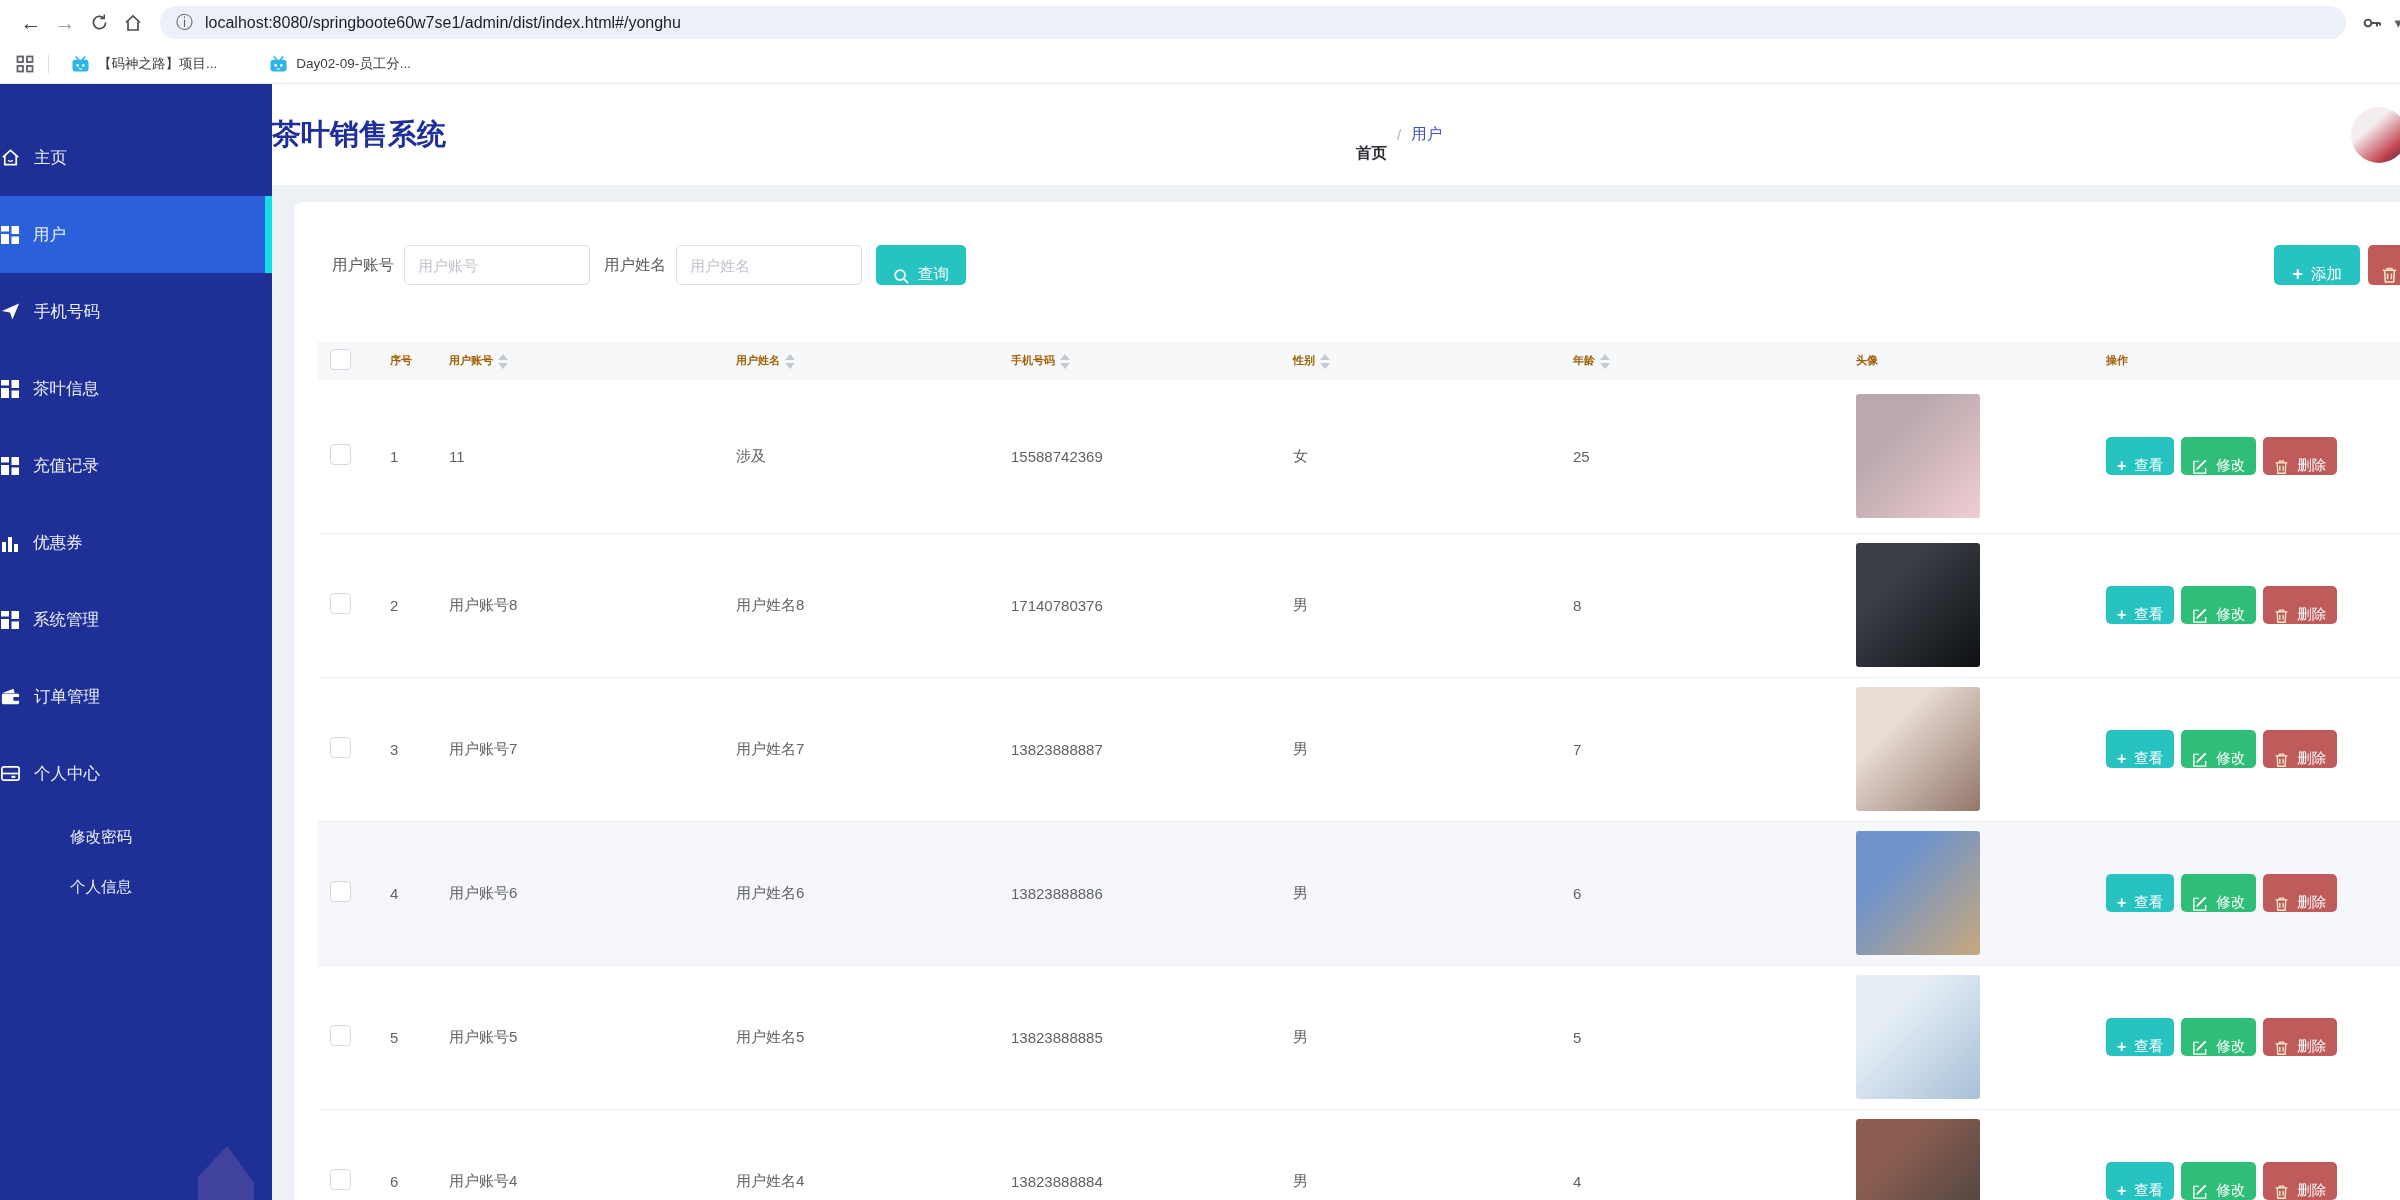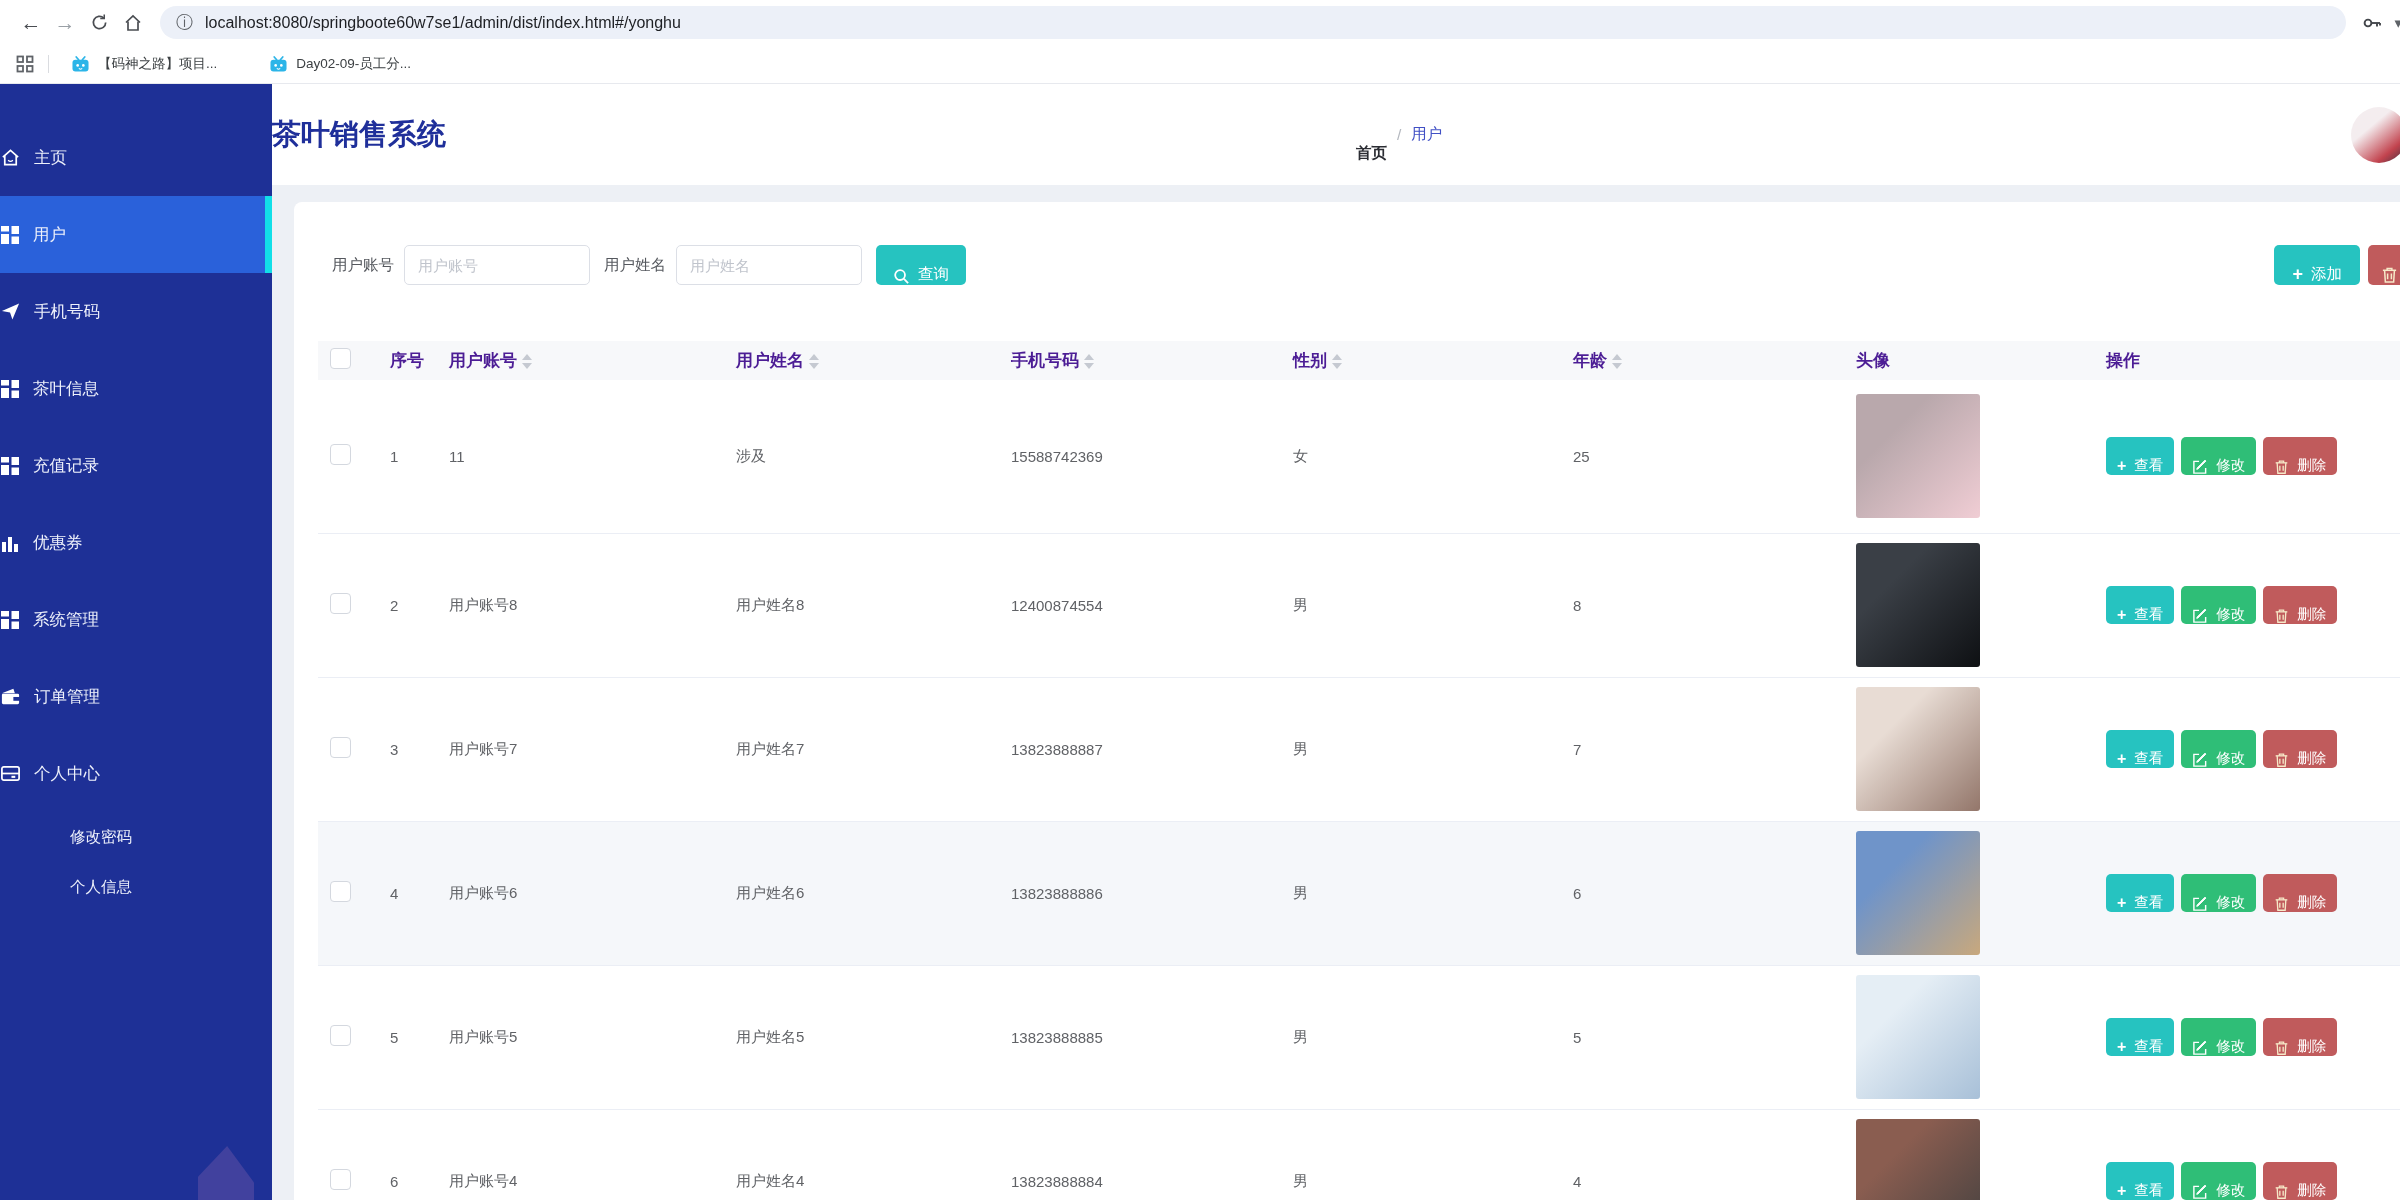--- a/index.html
+++ b/index.html
@@ -68,21 +68,21 @@
   .btn.green { background:#2fbe77; }
   .btn.red { background:#c05b5c; }
   .search-btn { height:40px; padding:0 17px; font-size:15.5px; }
   .add-btn { position:absolute; right:40px; top:0; height:40px; padding:0 18px; font-size:15.5px; }
   .add-btn .plus { font-size:18px; font-weight:bold; }
   .batchdel-btn { position:absolute; right:-40px; top:0; height:40px; width:72px; justify-content:flex-start; padding-left:13px; }
 
   
   .table-wrap { margin-top:56px; }
   table { border-collapse:collapse; width:100%; table-layout:fixed; }
-  thead th { height:39px; background:#f7f8fa; font-size:17px; font-weight:bold; color:#4c1d95;
+  thead th { height:39px; background:#f7f8fa; font-size:11px; font-weight:bold; color:#a16207;
              text-align:left; padding:0; vertical-align:middle; }
   tbody td { padding:0; font-size:15px; color:#606266; vertical-align:middle; border-bottom:1px solid #ebeef5; }
   tbody tr { height:144px; background:#fff; }
   tbody tr:first-child { height:153px; }
   tbody tr.hl { background:#f5f7fa; }
   .th-inner { display:inline-flex; align-items:center; gap:5px; }
   .sort { display:inline-flex; flex-direction:column; gap:3px; cursor:pointer; transform:translateY(1px); }
   .sort .up { width:0; height:0; border-left:5px solid transparent; border-right:5px solid transparent; border-bottom:6px solid #c5c9d1; }
   .sort .dn { width:0; height:0; border-left:5px solid transparent; border-right:5px solid transparent; border-top:6px solid #c5c9d1; }
   .checkbox { display:inline-block; width:21px; height:21px; background:#fff; border:1px solid #d4d8df;
@@ -387,21 +387,21 @@
           <span>删除</span>
         </button>
       </div>
     </td>
   </tr>
                   <tr>
     <td><span class="checkbox"></span></td>
     <td>2</td>
     <td>用户账号8</td>
     <td>用户姓名8</td>
-    <td>12400874554</td>
+    <td>17140780376</td>
     <td>男</td>
     <td>8</td>
     <td>
                       <div class="avatar-img" style="background: linear-gradient(135deg, rgb(58, 63, 70) 30%, rgb(14, 16, 19));"></div>
                     </td>
     <td>
       <div class="actions">
         <button class="btn teal row-btn">
           <span class="plus">+</span>
           <span>查看</span>

